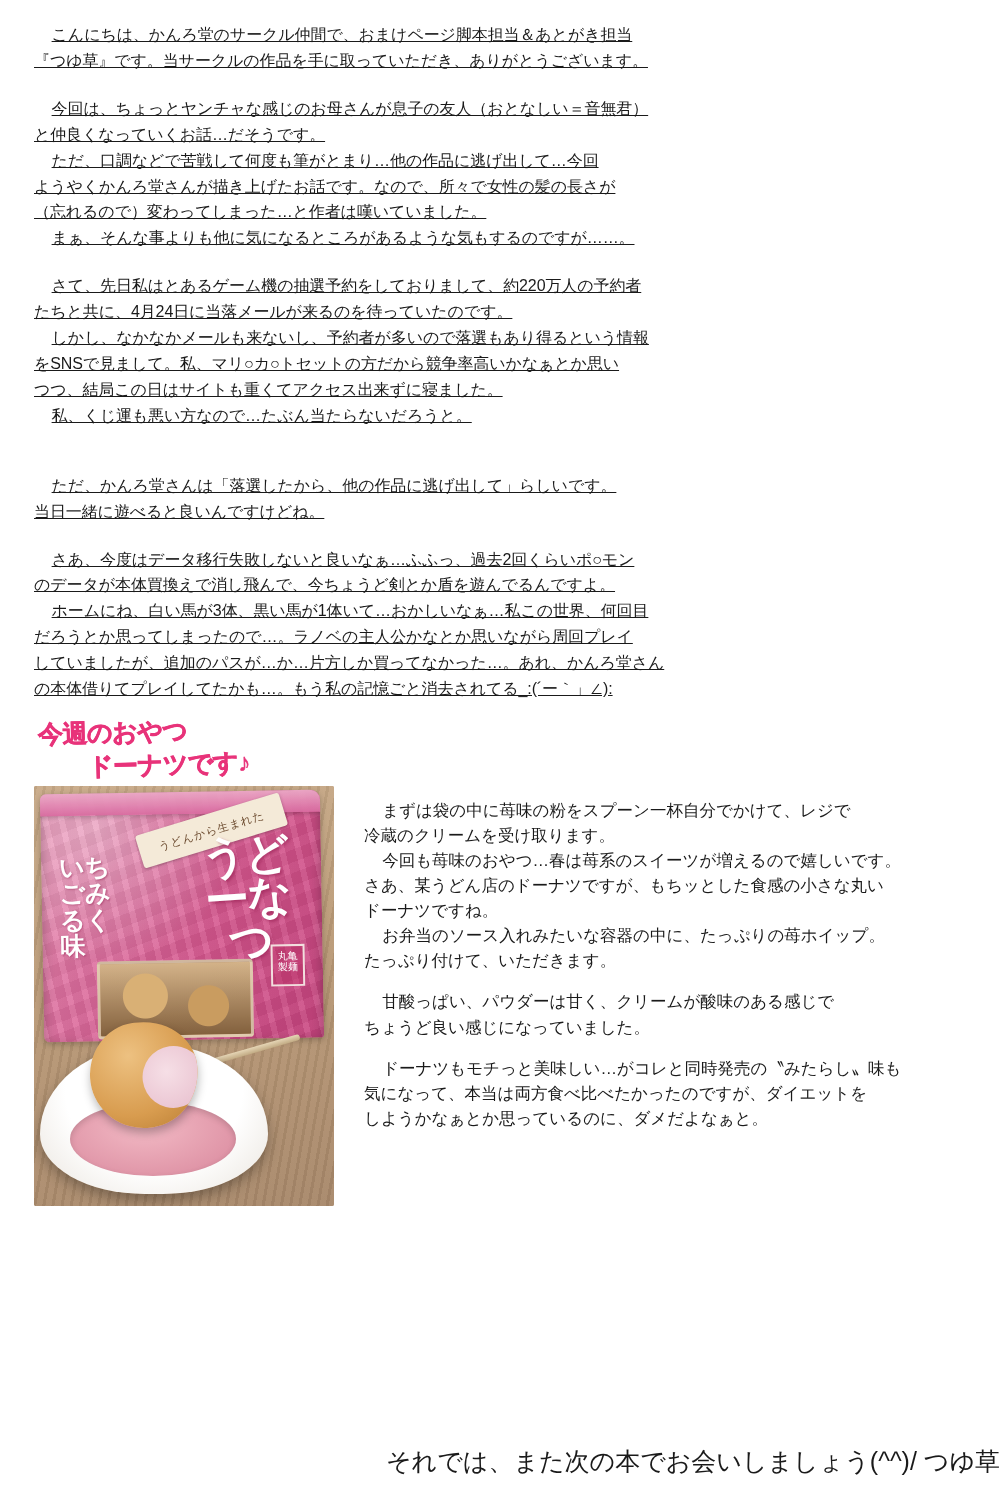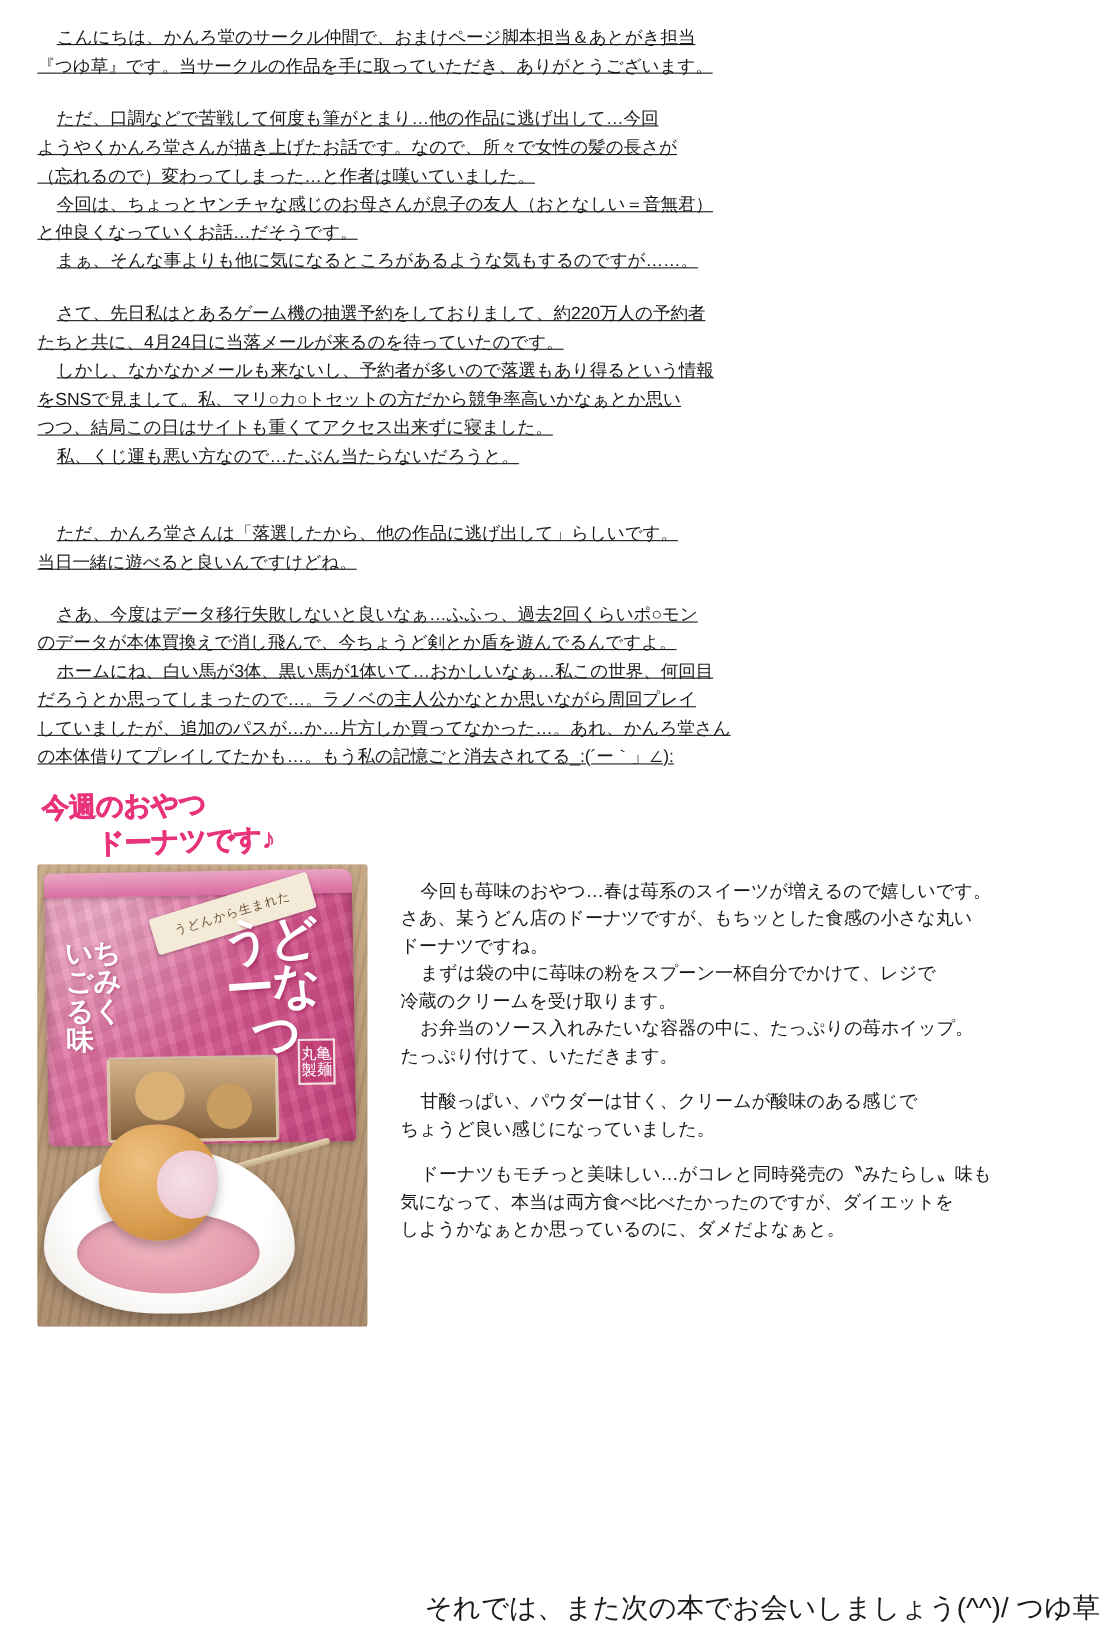--- a/index.html
+++ b/index.html
@@ -148,21 +148,21 @@
     color: #ffffff;
     line-height: 1.05;
     text-shadow: 1px 1px 2px rgba(150,30,80,.5);
   }
   .photo .bag .stamp {
     position: absolute;
     right: 18px; bottom: 52px;
     width: 34px; height: 42px;
     border: 2px solid #f2dede;
     color: #fff;
-    font-size: 14px;
+    font-size: 10px;
     line-height: 1.1;
     text-align: center;
     padding-top: 4px;
     box-sizing: border-box;
     background: rgba(185,40,95,.35);
   }
   .photo .bag .window {
     position: absolute;
     left: 54px; bottom: 2px;
     width: 150px; height: 72px;
@@ -249,25 +249,25 @@
 </style>
 </head>
 <body>
 
 <div class="page">
 
   <div class="afterword">
     <p class="para">こんにちは、かんろ堂のサークル仲間で、おまけページ脚本担当＆あとがき担当
 『つゆ草』です。当サークルの作品を手に取っていただき、ありがとうございます。</p>
     <div class="blockgap"></div>
+    <p class="para">今回は、ちょっとヤンチャな感じのお母さんが息子の友人（おとなしい＝音無君）
+と仲良くなっていくお話…だそうです。</p>
     <p class="para">ただ、口調などで苦戦して何度も筆がとまり…他の作品に逃げ出して…今回
 ようやくかんろ堂さんが描き上げたお話です。なので、所々で女性の髪の長さが
 （忘れるので）変わってしまった…と作者は嘆いていました。</p>
-    <p class="para">今回は、ちょっとヤンチャな感じのお母さんが息子の友人（おとなしい＝音無君）
-と仲良くなっていくお話…だそうです。</p>
     <p class="para">まぁ、そんな事よりも他に気になるところがあるような気もするのですが……。</p>
     <div class="blockgap"></div>
     <p class="para">さて、先日私はとあるゲーム機の抽選予約をしておりまして、約220万人の予約者
 たちと共に、4月24日に当落メールが来るのを待っていたのです。</p>
     <p class="para">しかし、なかなかメールも来ないし、予約者が多いので落選もあり得るという情報
 をSNSで見まして。私、マリ○カ○トセットの方だから競争率高いかなぁとか思い
 つつ、結局この日はサイトも重くてアクセス出来ずに寝ました。</p>
     <p class="para">私、くじ運も悪い方なので…たぶん当たらないだろうと。</p>
     <div class="blockgap"></div>
     <div class="blockgap"></div>
@@ -312,25 +312,25 @@
           <div class="cream"></div>
         </div>
 
         <div class="donut">
           <div class="bite"></div>
         </div>
       </div>
     </div>
 
     <div class="snack-text">
+      <p>まずは袋の中に苺味の粉をスプーン一杯自分でかけて、レジで
+冷蔵のクリームを受け取ります。</p>
       <p>今回も苺味のおやつ…春は苺系のスイーツが増えるので嬉しいです。
 さあ、某うどん店のドーナツですが、もちッとした食感の小さな丸い
 ドーナツですね。</p>
-      <p>まずは袋の中に苺味の粉をスプーン一杯自分でかけて、レジで
-冷蔵のクリームを受け取ります。</p>
       <p>お弁当のソース入れみたいな容器の中に、たっぷりの苺ホイップ。
 たっぷり付けて、いただきます。</p>
       <div class="gap"></div>
       <p>甘酸っぱい、パウダーは甘く、クリームが酸味のある感じで
 ちょうど良い感じになっていました。</p>
       <div class="gap"></div>
       <p>ドーナツもモチっと美味しい…がコレと同時発売の〝みたらし〟味も
 気になって、本当は両方食べ比べたかったのですが、ダイエットを
 しようかなぁとか思っているのに、ダメだよなぁと。</p>
       <div class="gap"></div>

